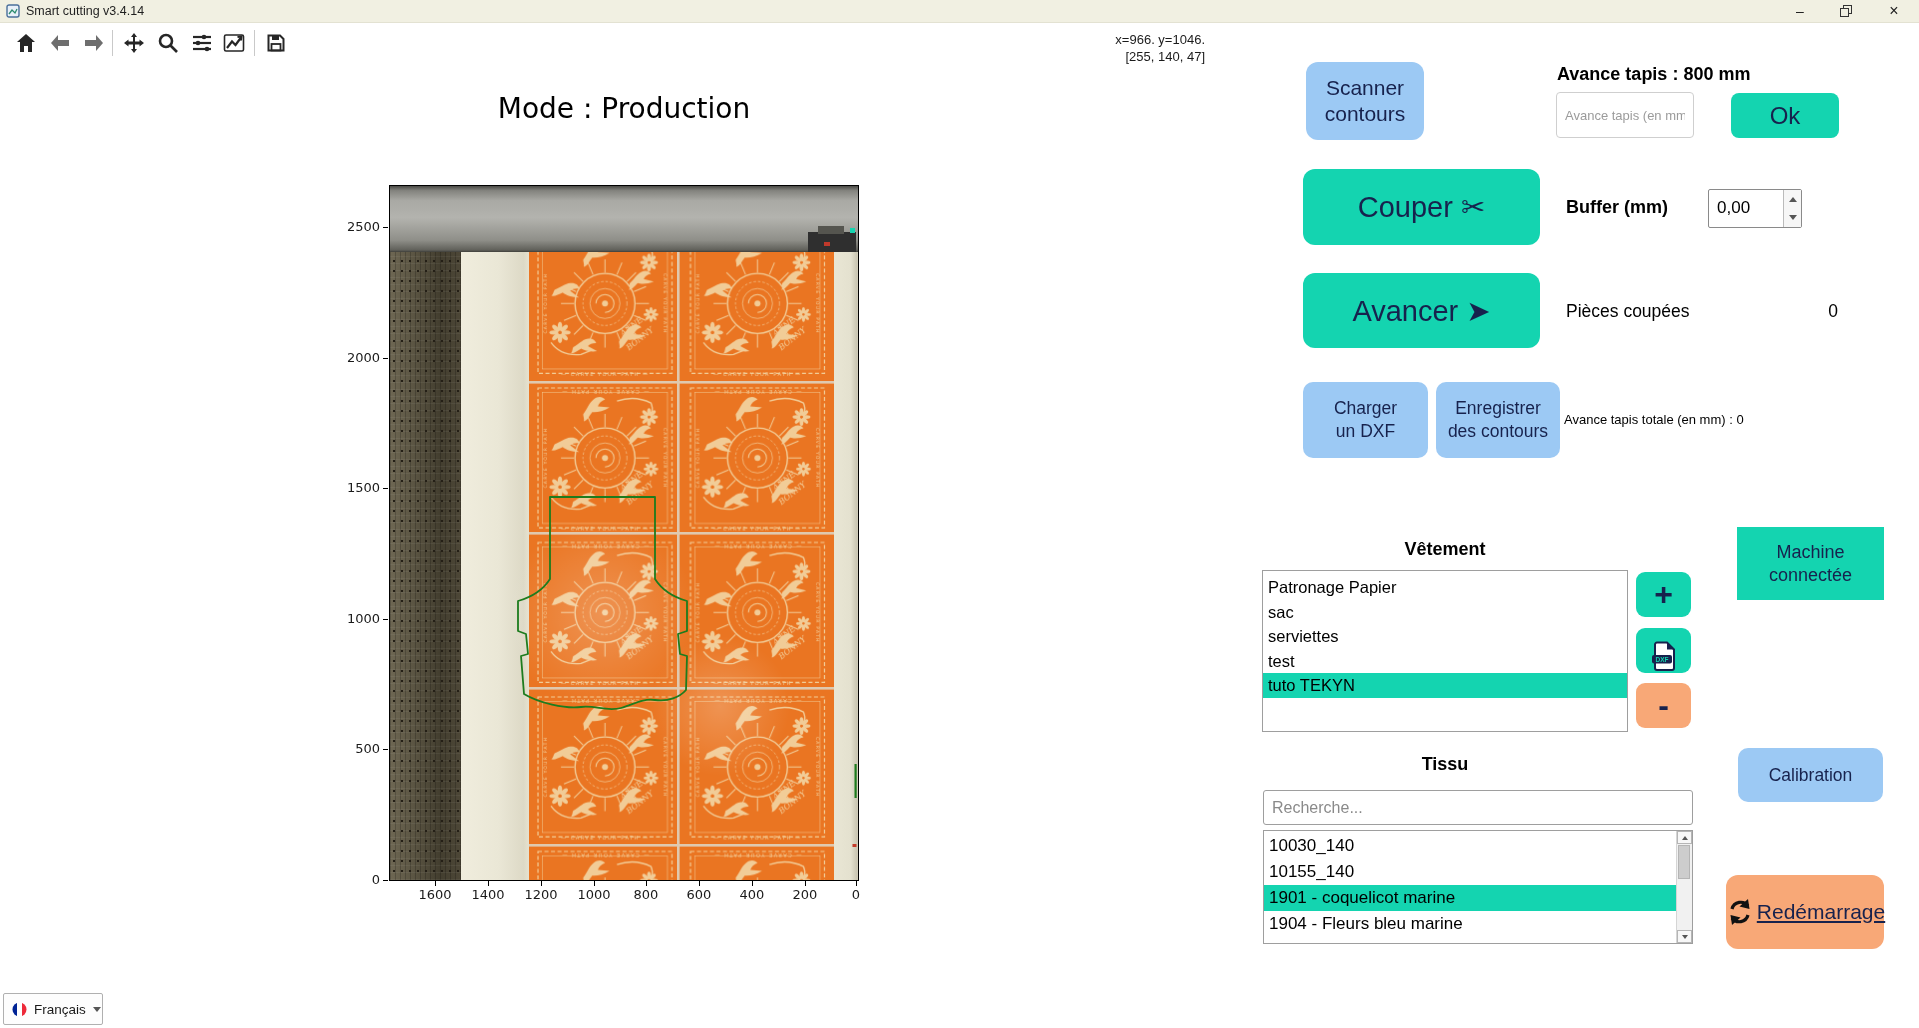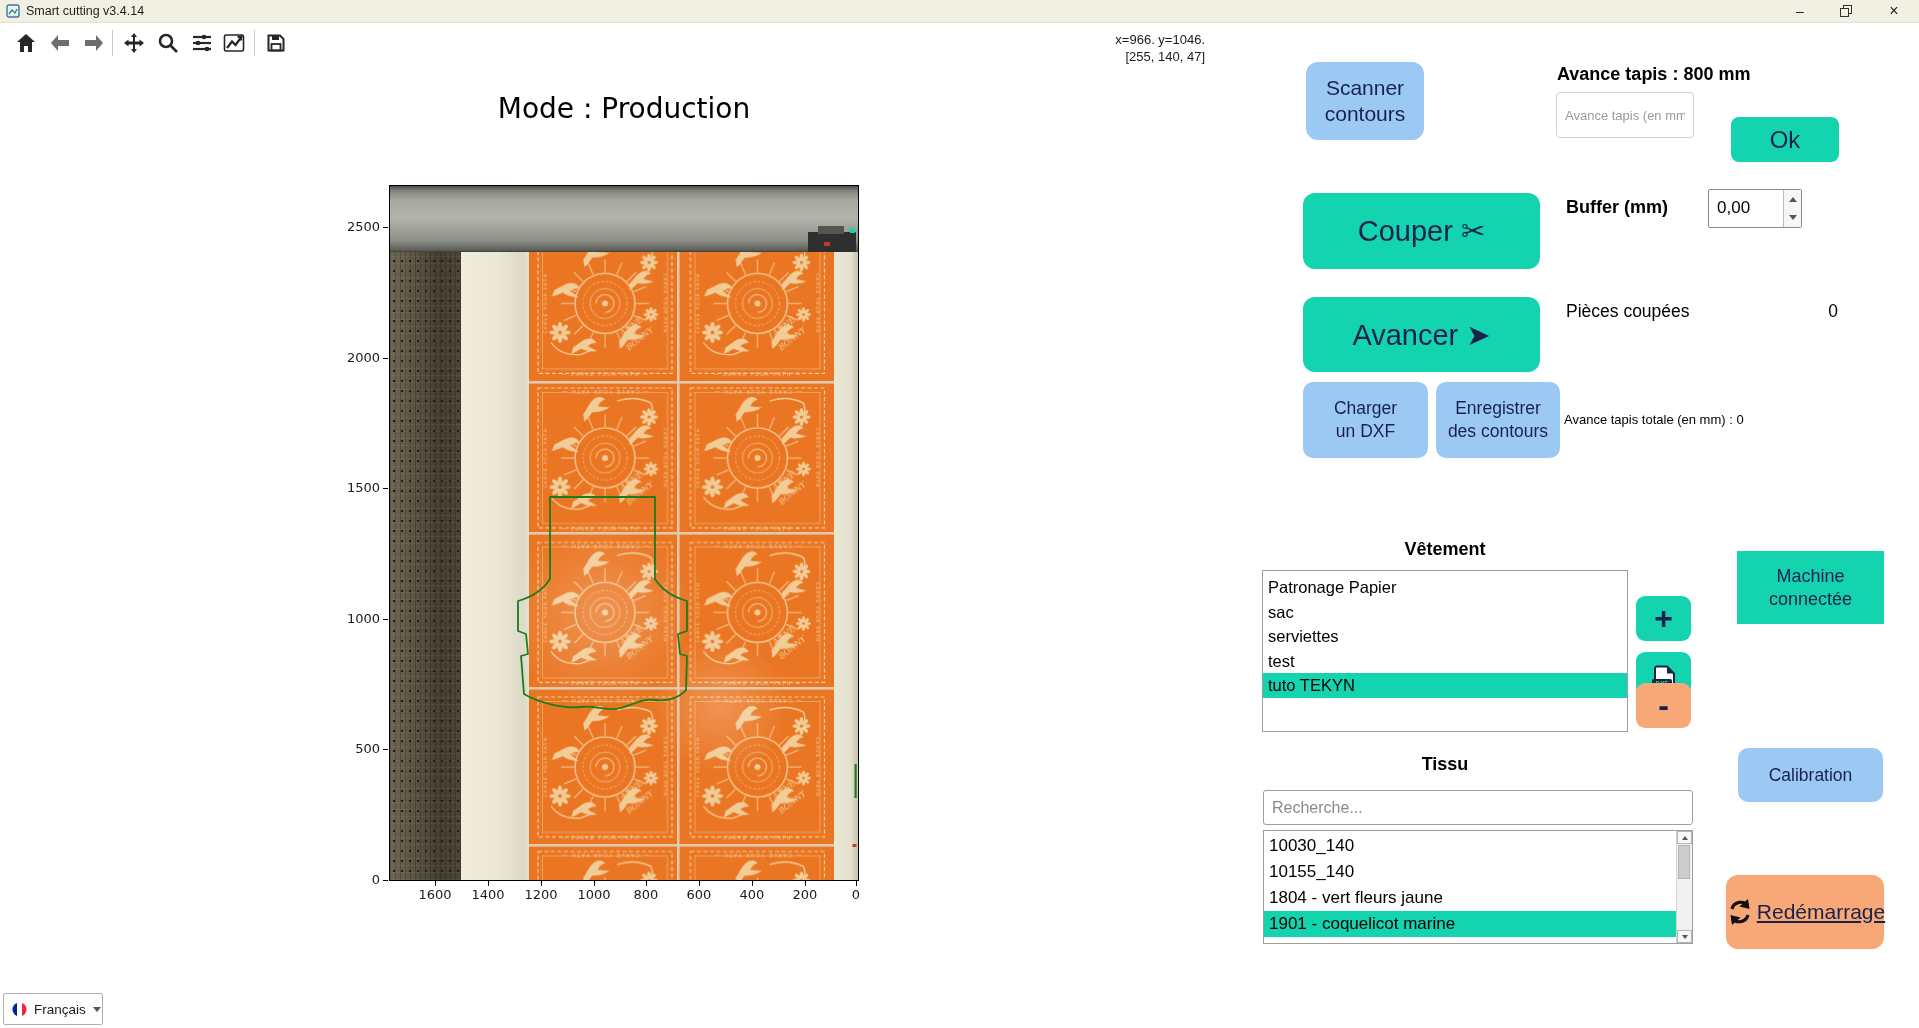--- a/index.html
+++ b/index.html
@@ -54,21 +54,21 @@
   .tick-label-y{position:absolute;left:-56px;width:46px;text-align:right;
                 font-family:"DejaVu Sans",sans-serif;font-size:13px;color:#1a1a1a;}
   .tick-mark-x{position:absolute;top:695px;width:1.4px;height:5px;background:#000;}
   .tick-label-x{position:absolute;top:701px;width:50px;text-align:center;
                 font-family:"DejaVu Sans",sans-serif;font-size:13px;color:#1a1a1a;}
 
   
   .btn{position:absolute;display:flex;align-items:center;justify-content:center;
        border:none;cursor:pointer;color:#17224d;white-space:pre-line;text-align:center;
        font-family:"Liberation Sans",sans-serif;}
-  .teal{background:#14d4b0;margin-top:24px;}
+  .teal{background:#14d4b0;}
   .blue{background:#9cc9f4;}
   .salmon{background:#f8a877;}
 
   #btn-scanner{left:1306px;top:62px;width:118px;height:78px;border-radius:12px;font-size:21px;line-height:26px;}
   #btn-photo{left:1436px;top:64px;width:115px;height:76px;border-radius:12px;font-size:21px;}
   #lbl-avance{position:absolute;left:1557px;top:64px;font-size:18px;font-weight:bold;color:#000;}
   #inp-avance{position:absolute;left:1556px;top:92px;width:138px;height:46px;box-sizing:border-box;
               border:1px solid #cfcfcf;border-radius:4px;padding:0 8px;font-size:13px;
               font-family:"Liberation Sans",sans-serif;color:#333;}
   #inp-avance::placeholder{color:#9b9b9b;}
@@ -426,21 +426,20 @@
       <div id="sbar-up" class="sbar-btn">
           <span class="tri-up-s"></span>
         </div>
       <div id="sbar-thumb"></div>
       <div id="sbar-down" class="sbar-btn">
           <span class="tri-down-s"></span>
         </div>
     </div>
   <div class="list-row">10030_140</div>
       <div class="list-row">10155_140</div>
-      <div class="list-row">1804 - vert fleurs jaune</div>
       <div class="list-row selected">1901 - coquelicot marine</div>
       <div class="list-row partial">1904 - Fleurs bleu marine</div>
     </div>
 
   <button id="btn-calibration" class="btn blue">Calibration</button>
   <button id="btn-redemarrage" class="btn salmon">
     <span style="display:flex;">
       <svg width="30" height="30" viewBox="0 0 30 30">
         <g stroke="#111" stroke-width="3.2" fill="none">
           <path d="M7,12 A9,9 0 0 1 23,9"></path>

